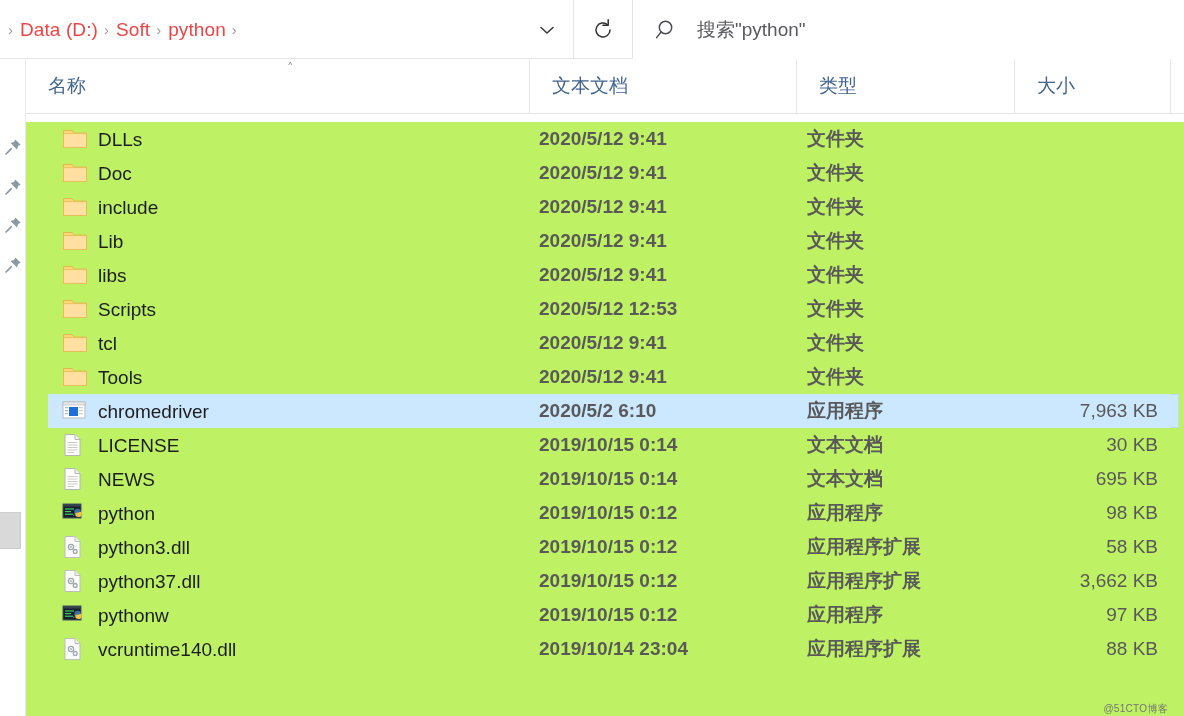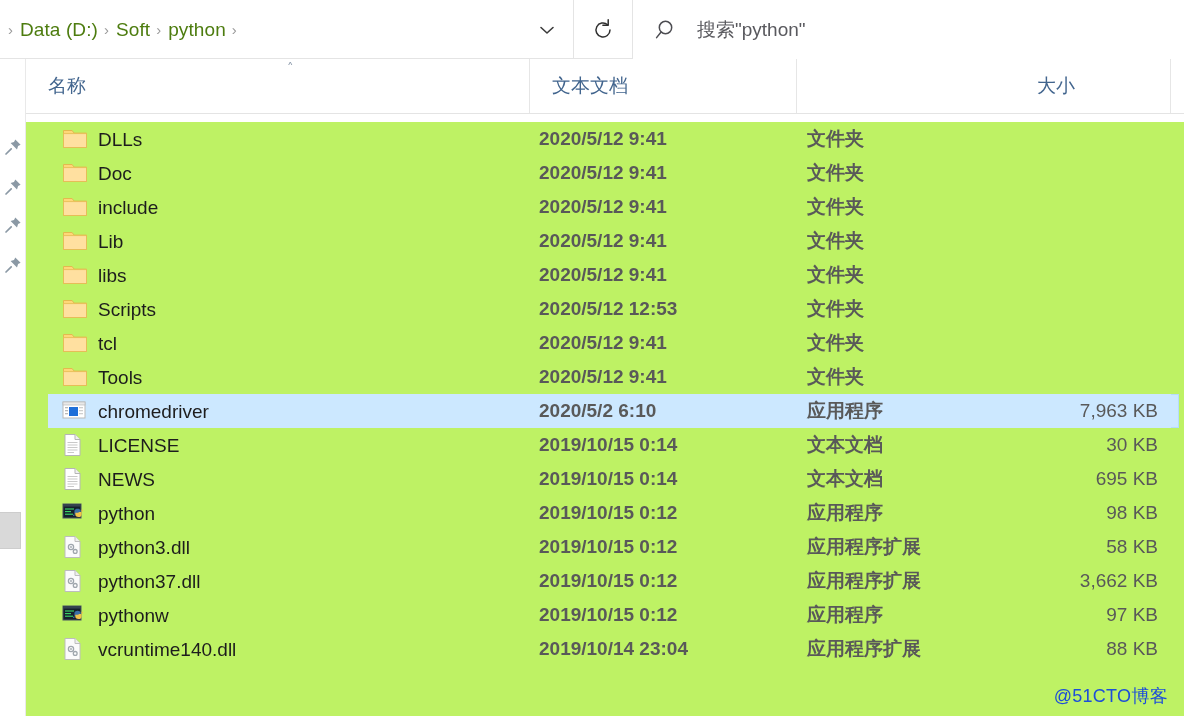--- a/index.html
+++ b/index.html
@@ -53,21 +53,21 @@
   .crumb-sep {
     color: #9a9a9a;
     font-size: 15px;
     padding: 0 7px 0 6px;
     line-height: 1;
     user-select: none;
   }
   .crumb-sep.first { padding-left: 4px; }
   .crumb-txt {
     font-size: 19px;
-    color: #4d7c0f;
+    color: #ef4444;
     white-space: nowrap;
     letter-spacing: .1px;
   }
   .crumb-drop {
     width: 52px;
     display: flex;
     align-items: center;
     justify-content: center;
     color: #3c3c3c;
     font-size: 15px;
@@ -207,23 +207,23 @@
     align-items: center;
     justify-content: flex-start;
     margin-right: 6px;
   }
   .name-txt { line-height: 1; }
 
   
   .watermark {
     position: absolute;
     right: 16px;
-    bottom: 8px;
-    font-size: 18px;
-    color: #1d4ed8;
+    bottom: 0;
+    font-size: 10px;
+    color: #737373;
     letter-spacing: .3px;
     user-select: none;
   }
 </style>
 </head>
 <body>
 
 <div id="app">
 
   <div class="addressbar">
@@ -289,20 +289,23 @@
     <div class="railhandle"></div>
   </div>
 
   <div class="colheader">
     <div class="colcell" style="left:0;   width:504px;">
       <span class="sort-caret" style="left:261px;">˄</span>
       <span>名称</span>
     </div>
     <div class="colcell" style="left:504px; width:267px;">
       <span>文本文档</span>
+    </div>
+    <div class="colcell" style="left:771px; width:218px;">
+      <span>类型</span>
     </div>
     <div class="colcell" style="left:989px; width:156px;">
       <span>大小</span>
     </div>
   </div>
 
   <div class="listarea" id="listarea">
       <div class="row">
         <div class="cell cell-name">
           <span class="icon-slot">

